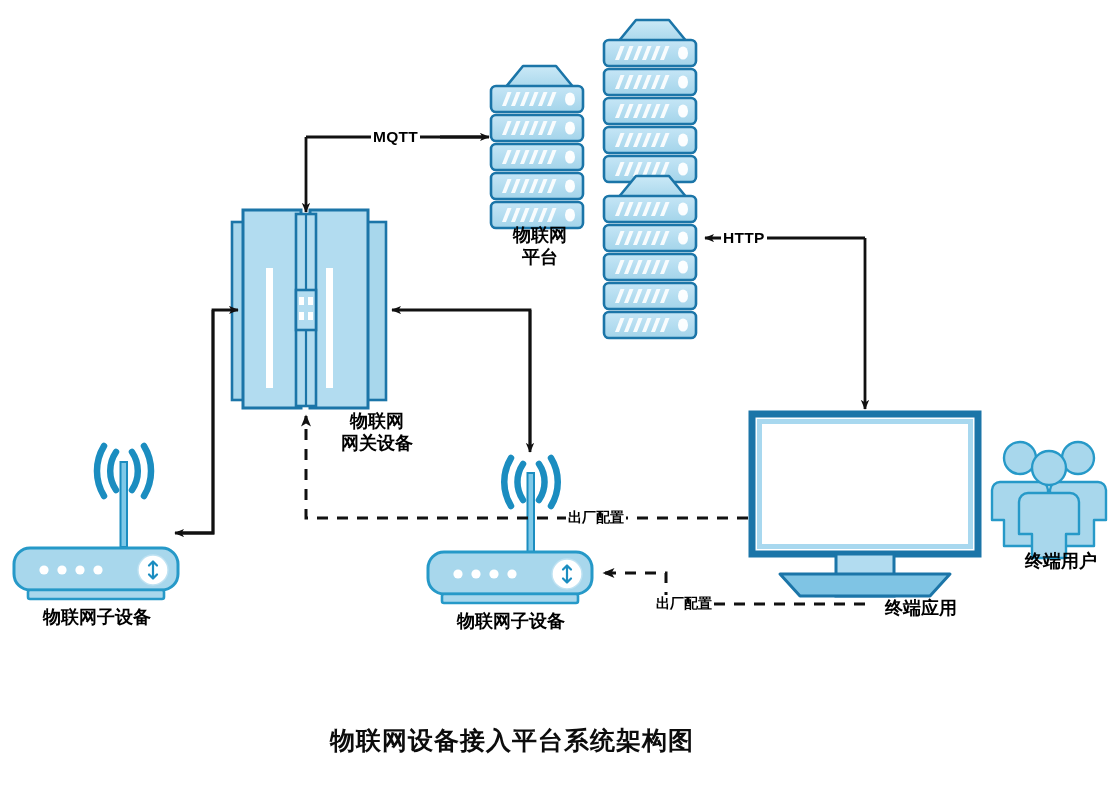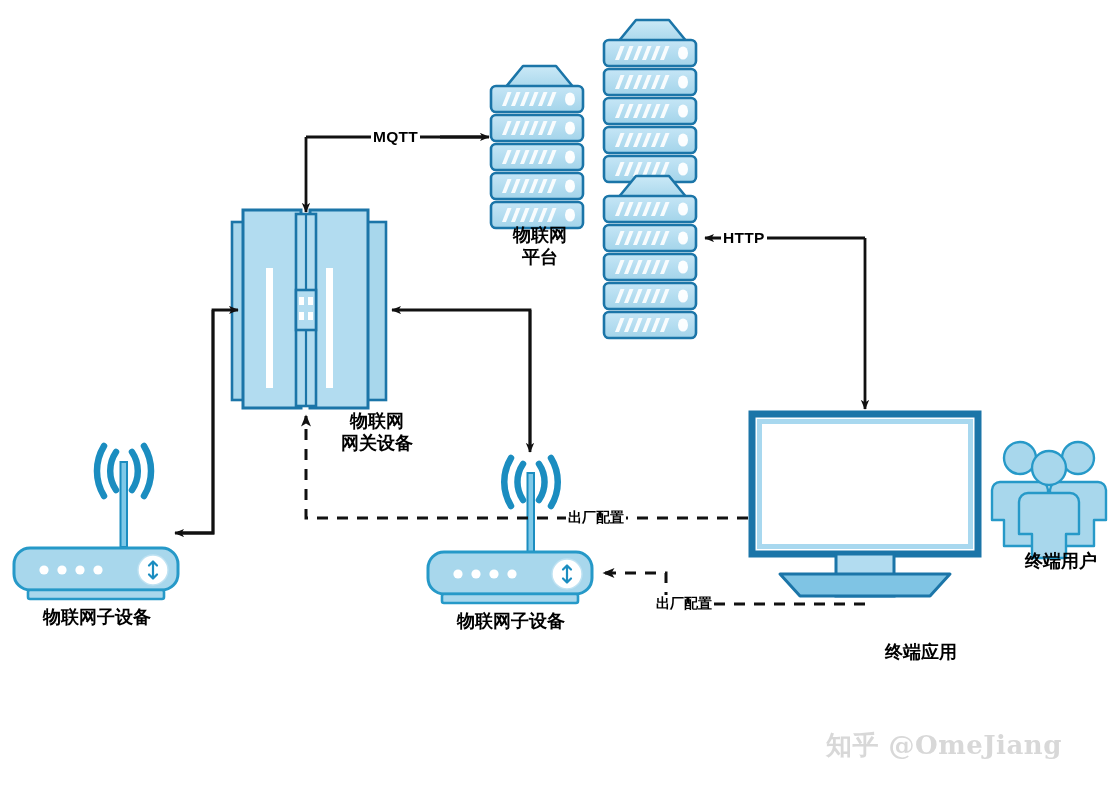--- a/index.html
+++ b/index.html
@@ -394,28 +394,28 @@
   </svg>
 
   <div class="lbl node-label" style="left:490px; top:225px; width:100px;"><span>物联网</span><br><span>平台</span></div>
 
   <div class="lbl node-label" style="left:322px; top:411px; width:110px; text-align:center;"><span>物联网</span><br><span>网关设备</span></div>
 
   <div class="lbl node-label" style="left:27px; top:607px; width:140px;">物联网子设备</div>
 
   <div class="lbl node-label" style="left:441px; top:611px; width:140px;">物联网子设备</div>
 
-  <div class="lbl node-label" style="left:885px; top:598px; width:80px; text-align:left;margin-top:44px;">终端应用</div>
+  <div class="lbl node-label" style="left:885px; top:598px; width:80px; text-align:left;">终端应用</div>
 
   <div class="lbl node-label" style="left:1007px; top:551px; width:90px;text-align:right;">终端用户</div>
 
   <div class="lbl edge-label edge-label-en" style="left:371px; top:128px;">MQTT</div>
 
   <div class="lbl edge-label edge-label-en" style="left:721px; top:229px;">HTTP</div>
 
   <div class="lbl edge-label" style="left:566px; top:509px;">出厂配置</div>
 
   <div class="lbl edge-label" style="left:654px; top:595px;">出厂配置</div>
 
-
-  <div id="watermark">知乎 @OmeJiang</div>
+  <div id="title">物联网设备接入平台系统架构图</div>
+
 
 </div>
 
 </body></html>

